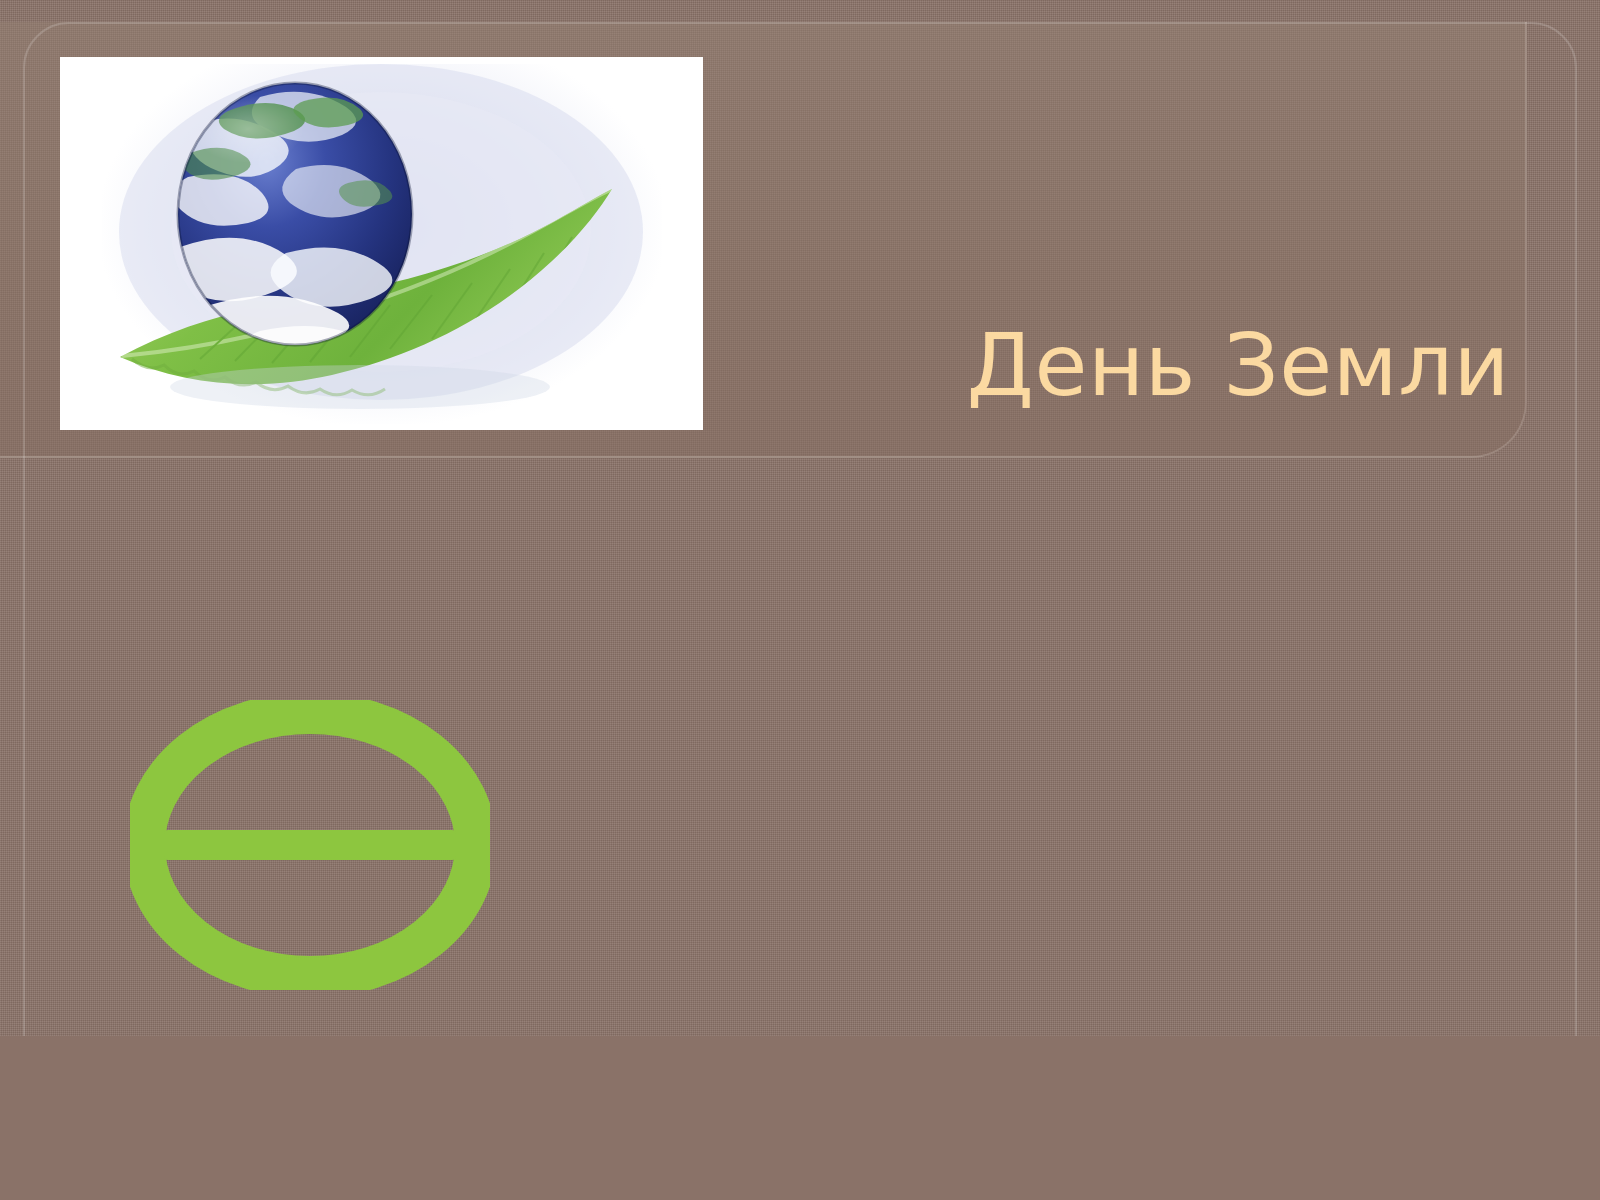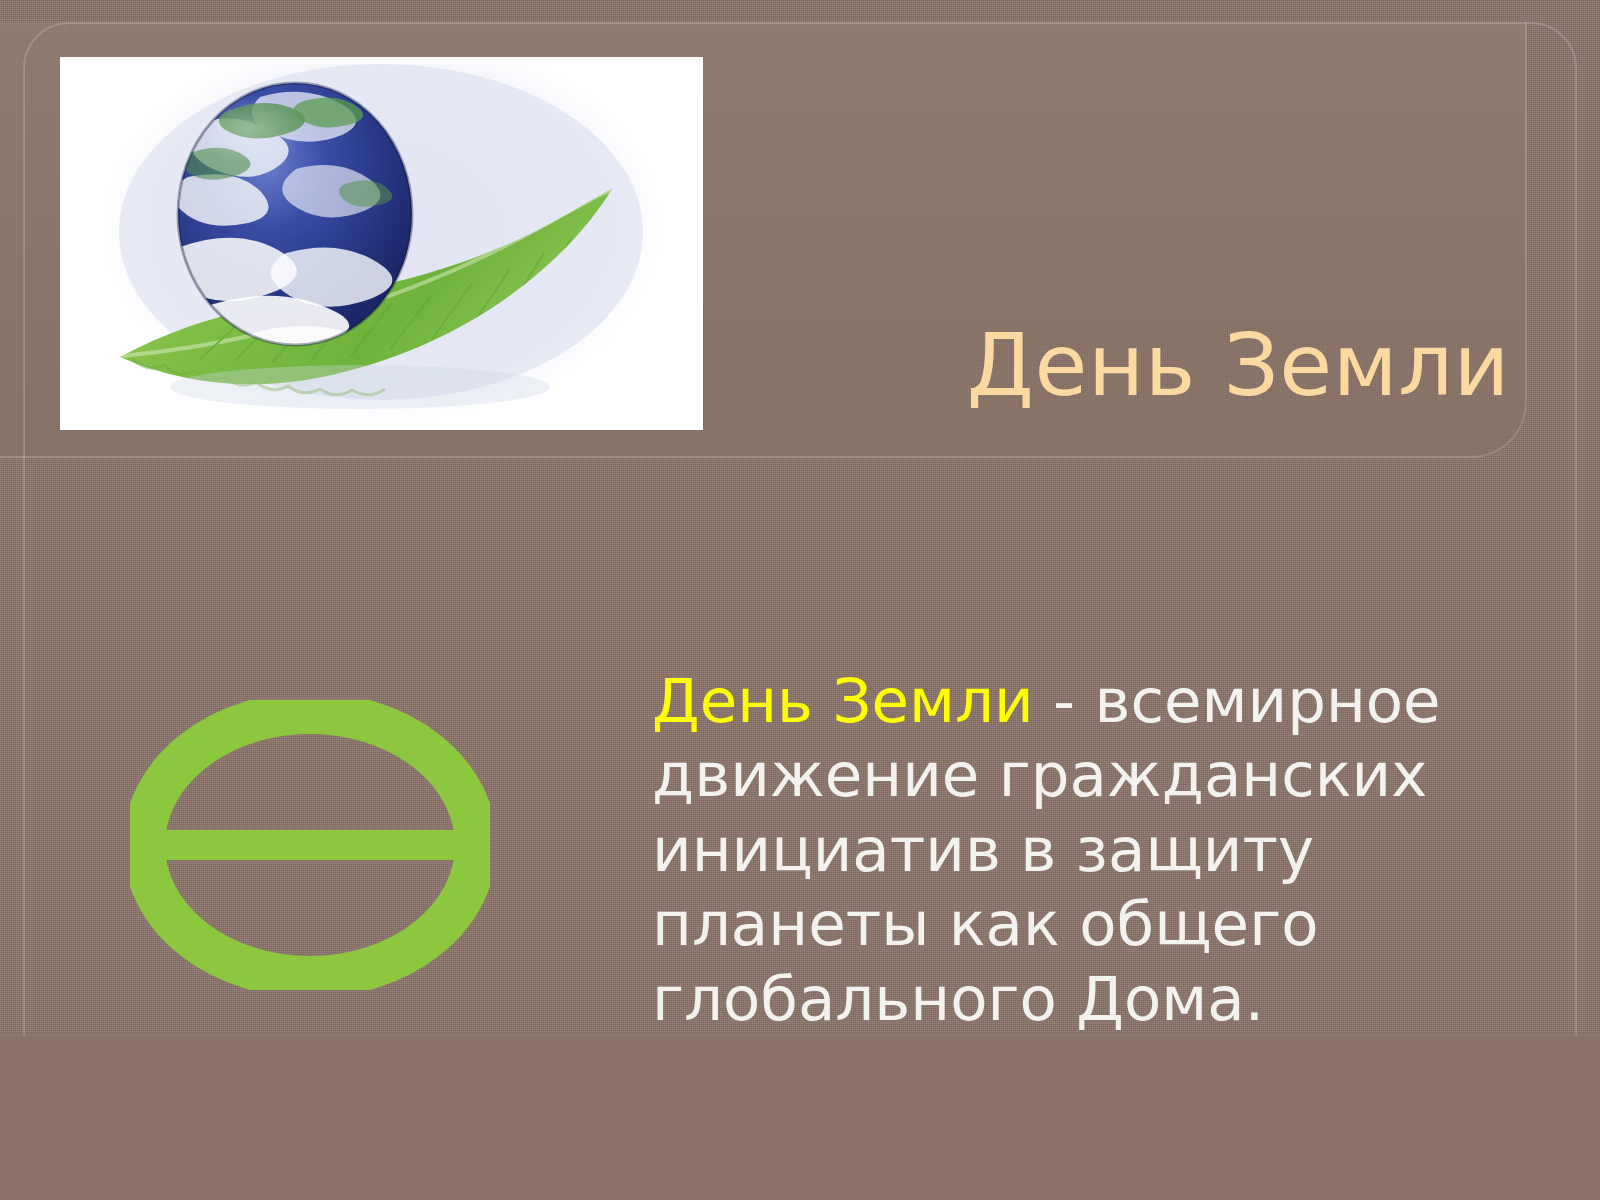--- a/index.html
+++ b/index.html
@@ -240,17 +240,14 @@
   <div class="slide-title">День Земли</div>
 
 
   <div class="eco-symbol">
     <svg width="360" height="290" viewBox="0 0 360 290">
       <ellipse cx="180" cy="145" rx="166" ry="132" fill="none" stroke="#8dc63f" stroke-width="42"></ellipse>
       <rect x="34" y="130" width="292" height="30" rx="4" fill="#8dc63f"></rect>
     </svg>
   </div>
 
-  <div class="body-text">
-    <span class="hl">День Земли</span><span> - всемирное движение гражданских инициатив в защиту планеты как общего глобального Дома.</span>
-  </div>
 
 </div>
 
 </body></html>

